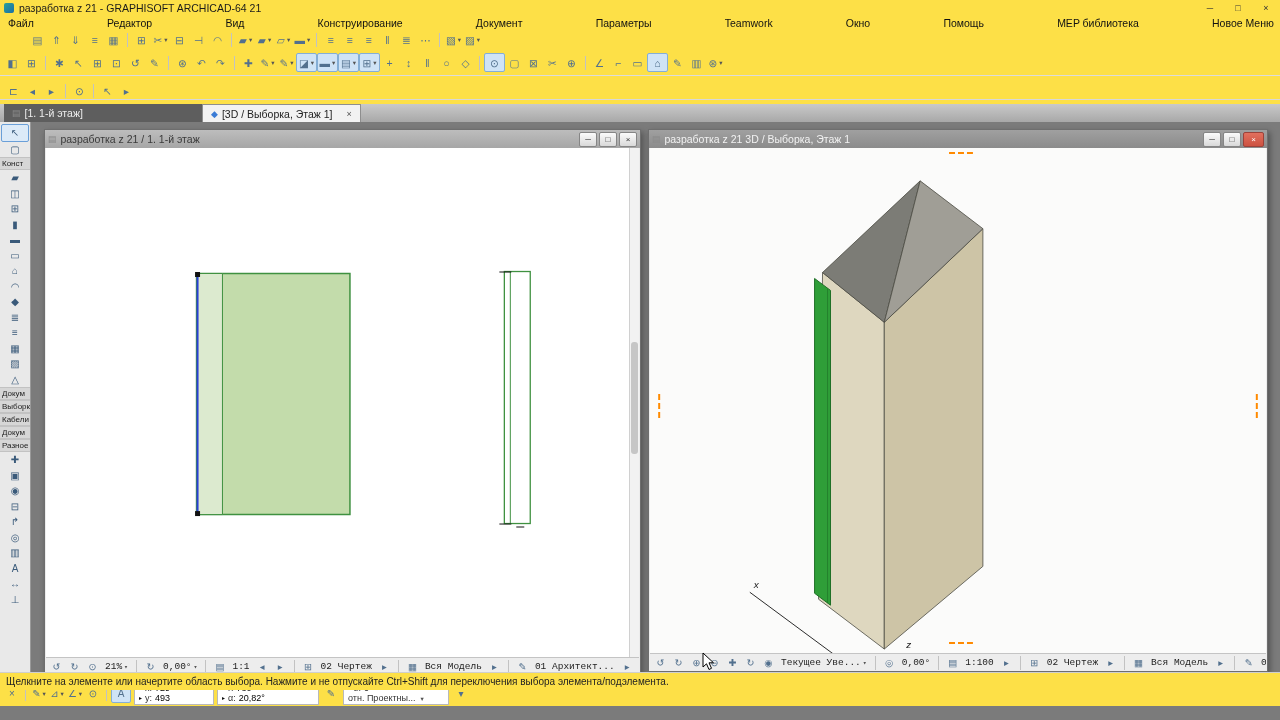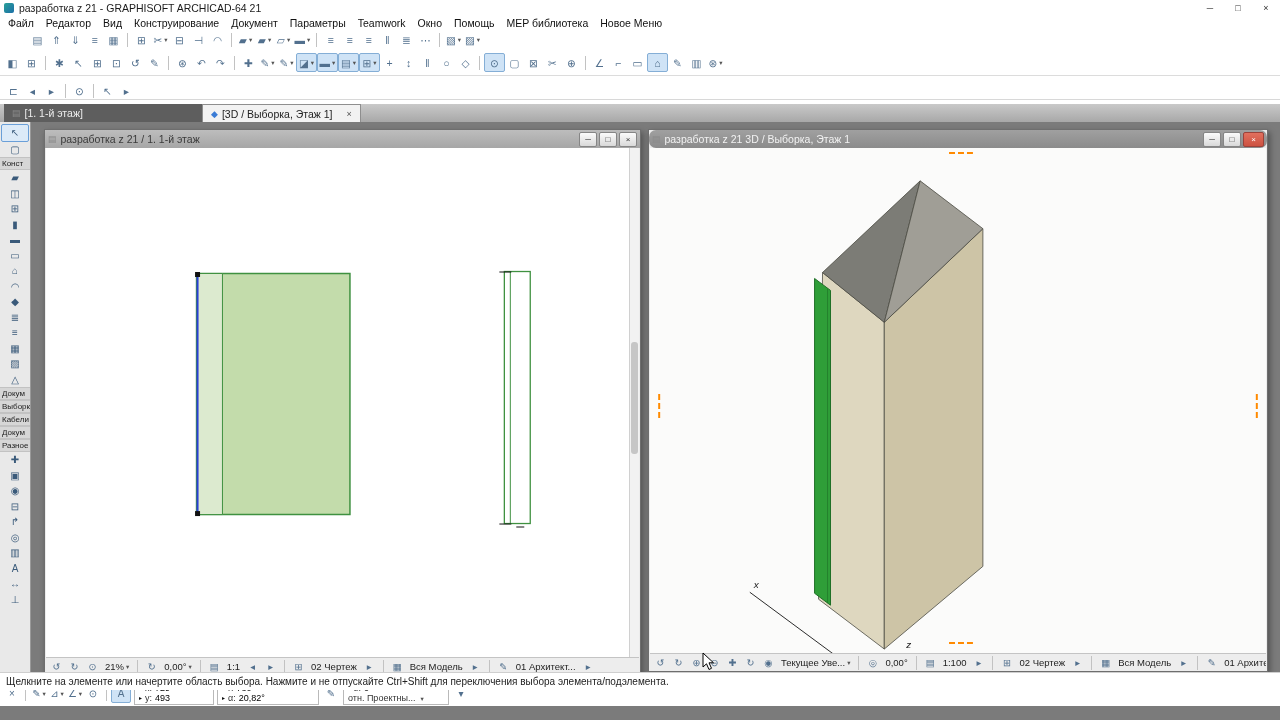--- a/index.html
+++ b/index.html
@@ -1,64 +1,64 @@
 <!DOCTYPE html>
 <html style="--close-red: #cd5241; --selection-blue: #2a3fd6; --plan-fill-green: #c3dcab; --plan-fill-light: #dceacf; --plan-outline-green: #3f9140; --model-face-light: #ded7bf; --model-face-dark: #cdc4a6; --roof-dark: #7c7c76; --roof-light: #a09e96; --selected-wall-green: #2f9e38; --marker-orange: #ff8a00;"><head>
 <meta charset="utf-8">
 <style>
   html,body{margin:0;padding:0;width:1280px;height:720px;overflow:hidden;
     font-family:"Liberation Sans",sans-serif;background:#7b7b7b;position:relative;}
-  .chrome{position:absolute;left:0;right:0;background:#ffffff;box-sizing:border-box;}
+  .chrome{position:absolute;left:0;right:0;background:#fde047;box-sizing:border-box;}
 
   
   #titlebar{top:0;height:16px;display:flex;align-items:center;gap:5px;padding-left:4px;font-size:10.5px;color:#1a1a1a;}
   .app-icon{width:10px;height:10px;border-radius:2px;background:linear-gradient(135deg,#2aa198,#1b6ea8);flex:0 0 auto;}
   .tb-controls{margin-left:auto;display:flex;height:100%;}
-  #menubar{top:16px;height:13px;display:flex;align-items:center;padding-left:2px;font-size:10.5px;}
+  #menubar{top:16px;height:13px;display:flex;align-items:center;padding-left:2px;font-size:10.5px;justify-content:space-between;}
   #toolbar1{top:29px;height:21px;display:flex;align-items:center;padding-left:28px;}
   #toolbar2{top:50px;height:26px;display:flex;align-items:center;padding-left:3px;border-bottom:1px solid #dcdcdc;}
   #gapstrip{top:76px;height:6px;}
   #quickbar{top:82px;height:18px;display:flex;align-items:center;padding-left:4px;border-bottom:1px solid #d8d8d8;}
   #substrip{top:100px;height:4px;}
   #tabbar{top:104px;height:18px;background:linear-gradient(#c9c9c9,#a8a8a8);display:flex;align-items:stretch;padding-left:4px;}
   .tab{display:flex;align-items:center;gap:4px;padding:0 8px;font-size:10.5px;white-space:nowrap;}
   .tab.dark{background:#5e5e5e;color:#ededed;min-width:182px;}
   .tab.light{background:#f2f2f2;color:#222;border:1px solid #8e8e8e;border-bottom:none;}
   .tab-ic{font-size:9px;color:#8a8a8a;}
   .tab-ic.blue{color:#3a7bd5;}
   .tab-close{margin-left:10px;font-size:9px;color:#555;}
 
   
   .bi{display:inline-flex;align-items:center;justify-content:center;flex:0 0 auto;}
   .bi.icon{min-width:17px;height:17px;font-size:10.5px;color:#52708e;padding:0 1px;border-radius:2px;}
   .bi.on{background:#cfe3f6;border:1px solid #84aed6;}
   .bi.sep{width:1px;height:14px;background:#c2c2c2;margin:0 4px;}
   .bi.menu{padding:0 6px;color:#111;}
-  .bi.label,.bi.dropdown{padding:0 3px;color:#222;white-space:nowrap;font-size:9.5px;}
+  .bi.label,.bi.dropdown{padding:0 3px;color:#222;white-space:nowrap;font-size:9.5px;font-family:Liberation Mono, monospace;}
   .bi.wbtn{width:28px;height:16px;font-size:9px;color:#333;}
   .bi.winbtn{width:16px;height:13px;margin-left:2px;font-size:8px;color:#333;border:1px solid #858585;
     background:linear-gradient(#fbfbfb,#d9d9d9);border-radius:2px;}
   .bi.winbtn.red{background:linear-gradient(#e2705e,var(--close-red));border-color:#9c423a;color:#fff;width:19px;}
   .arr{font-size:6.5px;margin-left:2px;color:#555;}
 
   
   #workspace{position:absolute;left:0;right:0;top:122px;height:558px;background:#7b7b7b;}
   #toolbox{position:absolute;left:0;top:0;width:30px;bottom:8px;background:#e9e9e9;border-right:1px solid #9a9a9a;
     display:flex;flex-direction:column;align-items:center;padding-top:2px;overflow:hidden;}
   #toolbox .bi.tool{width:26px;height:15.5px;font-size:10px;color:#3a5a7a;}
   #toolbox .bi.tool.on{background:#dceaf8;border:1px solid #6a9fd8;border-radius:2px;}
   #toolbox .bi.group{width:30px;font-size:8px;color:#222;background:#d6d6d6;border-top:1px solid #c2c2c2;
     border-bottom:1px solid #c2c2c2;padding:1px 0;justify-content:flex-start;padding-left:2px;box-sizing:border-box;}
 
   .window{position:absolute;border:1px solid #6e6e6e;background:#ececec;box-shadow:2px 3px 6px rgba(0,0,0,.35);box-sizing:border-box;}
   #plan-window{left:44px;top:7px;width:597px;height:547px;}
   #three-d-window{left:648px;top:7px;width:620px;height:543px;}
   .win-title{height:18px;display:flex;align-items:center;gap:4px;padding:0 3px;font-size:10.5px;}
   #plan-window .win-title{background:linear-gradient(#bdbdbd,#a6a6a6);color:#3a3a3a;}
-  #three-d-window .win-title{background:linear-gradient(#a0a0a0,#8b8b8b);color:#f2f2f2;border-radius:7px;}
+  #three-d-window .win-title{background:linear-gradient(#a0a0a0,#8b8b8b);color:#f2f2f2;}
   .win-buttons{margin-left:auto;display:flex;}
   .win-canvas{position:absolute;left:1px;right:1px;top:18px;bottom:17px;background:#fff;overflow:hidden;}
   #plan-canvas{right:10px;}
   #three-d-canvas{background:#fbfbfa;}
   .canvas-svg{display:block;width:100%;height:100%;}
   .v-scroll{position:absolute;top:18px;right:1px;width:9px;bottom:17px;background:#f2f2f2;border-left:1px solid #d0d0d0;}
   .v-thumb{position:absolute;top:38%;height:22%;left:1px;right:1px;background:#c6c6c6;border-radius:3px;}
   .win-bar{position:absolute;left:1px;right:1px;bottom:0;height:17px;background:#ededed;border-top:1px solid #c4c4c4;
     display:flex;align-items:center;gap:1px;padding:0 2px;font-size:9.5px;color:#333;overflow:hidden;}
   .win-bar .bi.icon{min-width:15px;height:14px;font-size:9.5px;}

